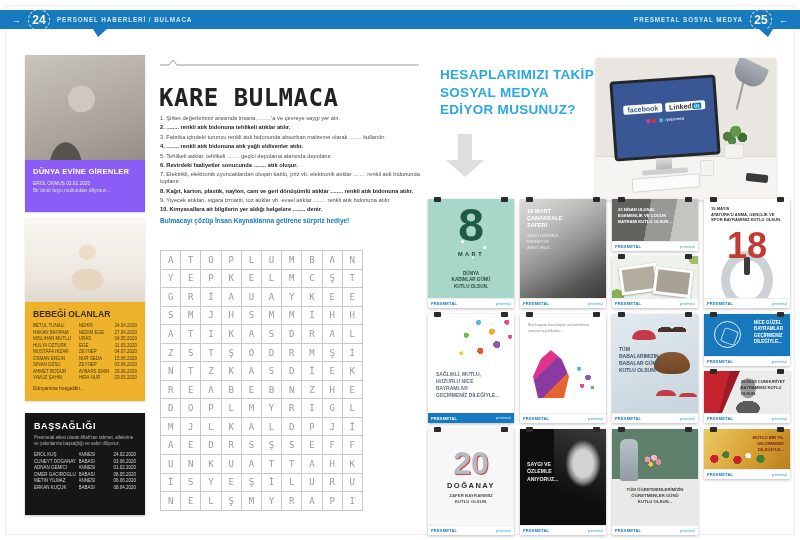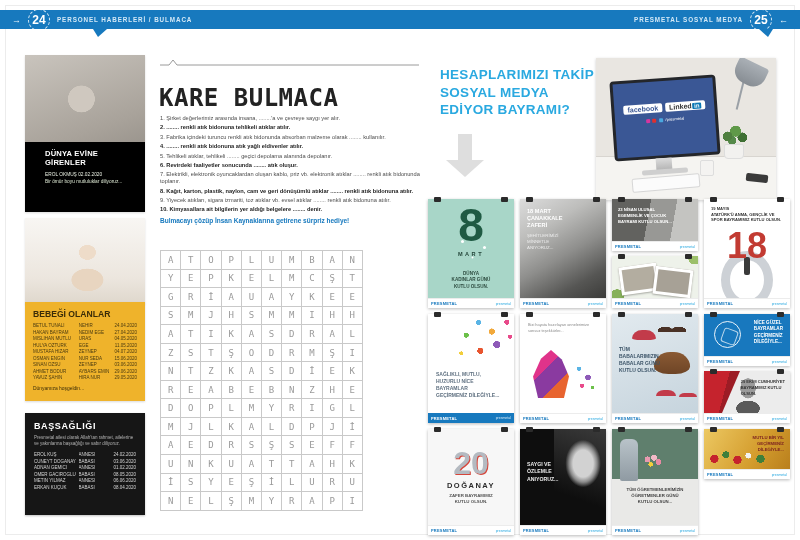--- a/index.html
+++ b/index.html
@@ -17,21 +17,21 @@
   .tail-l{left:92px;transform:skewX(-14deg)}
   .tail-r{left:760px;transform:skewX(14deg)}
 
   
   .wed{position:absolute;left:25px;top:55px;width:120px;height:157px;box-shadow:0 1px 2px rgba(0,0,0,.15)}
   .wed-photo{position:absolute;inset:0;background:
     radial-gradient(55px 75px at 64% 88%, #efece6 0 38%, rgba(0,0,0,0) 40%),
     radial-gradient(38px 60px at 34% 72%, #56524e 0 42%, rgba(0,0,0,0) 44%),
     radial-gradient(22px 22px at 47% 28%, #cfc8bf 0 60%, rgba(0,0,0,0) 62%),
     linear-gradient(160deg,#c9c4bd 0%,#a8a29a 50%,#7e7973 100%)}
-  .wed-ov{position:absolute;left:0;right:0;bottom:0;height:70px;background:#000000;color:#fff;padding:7px 20px;box-sizing:border-box}
+  .wed-ov{position:absolute;left:0;right:0;bottom:0;height:52px;background:#8b5cf6;color:#fff;padding:7px 8px;box-sizing:border-box}
   .wed-title{font-size:7.6px;font-weight:700;letter-spacing:.2px}
   .wed-entry{font-size:4.8px;margin-top:5px;color:#eaf0e3}
   .wed-msg{font-size:4.8px;margin-top:2px;color:#dbe6d1}
 
   .baby-photo{position:absolute;left:25px;top:218px;width:120px;height:86px;background:
     radial-gradient(34px 24px at 52% 72%, #e8d5c0 0 46%, rgba(0,0,0,0) 48%),
     radial-gradient(16px 14px at 52% 40%, #eedcc9 0 52%, rgba(0,0,0,0) 54%),
     linear-gradient(180deg,#f8f6f3,#ece6de 70%,#dfd7cc);box-shadow:0 1px 2px rgba(0,0,0,.12)}
   .births{position:absolute;left:25px;top:302px;width:120px;height:99px;background:#efb32b;padding:7px 8px;box-sizing:border-box;box-shadow:0 1px 2px rgba(0,0,0,.15)}
   .births-title{font-size:8.6px;font-weight:700;color:#3a2c08;margin-bottom:4px}
@@ -473,21 +473,21 @@
     <div class="cell">Y</div>
     <div class="cell">R</div>
     <div class="cell">A</div>
     <div class="cell">P</div>
     <div class="cell">I</div>
   </div>
 
 <div class="sm-heading">
   <div>HESAPLARIMIZI TAKİP</div>
   <div>SOSYAL MEDYA</div>
-  <div>EDİYOR BAYRAMI?</div>
+  <div>EDİYOR MUSUNUZ?</div>
 </div>
 <div class="down-arrow">
   <div class="da-bar"></div>
   <div class="da-head"></div>
 </div>
 
 <div class="deskphoto">
   <div class="desk-edge"></div>
   <div class="lamp-arm"></div>
   <div class="lamp-shade"></div>

